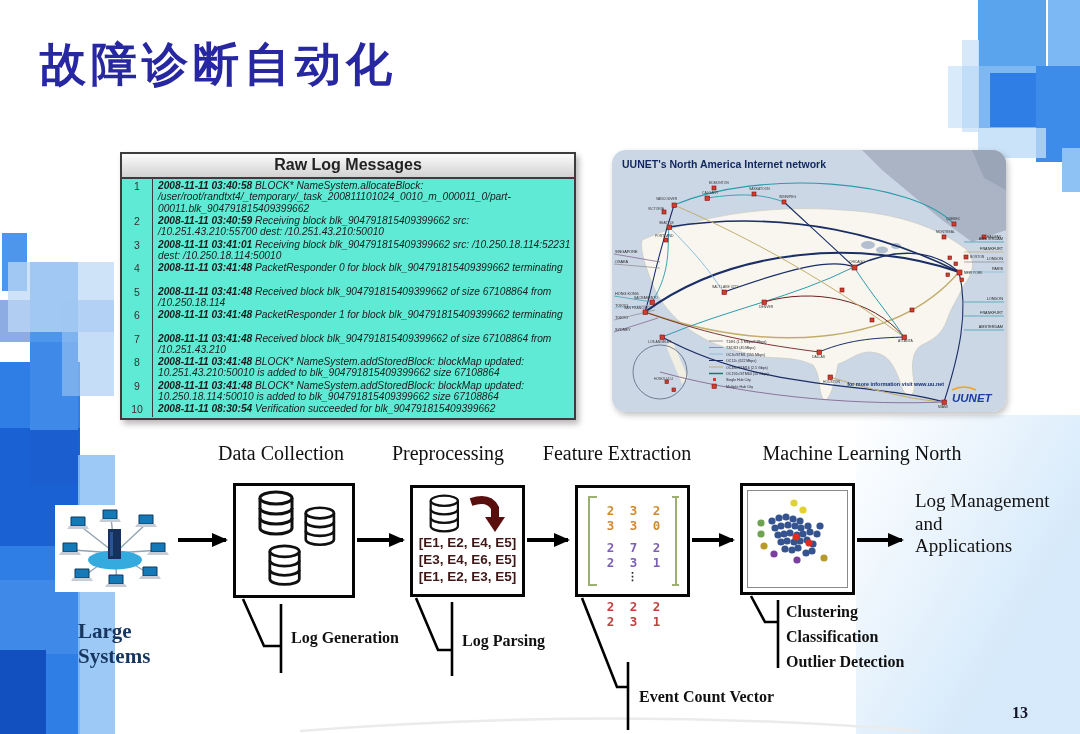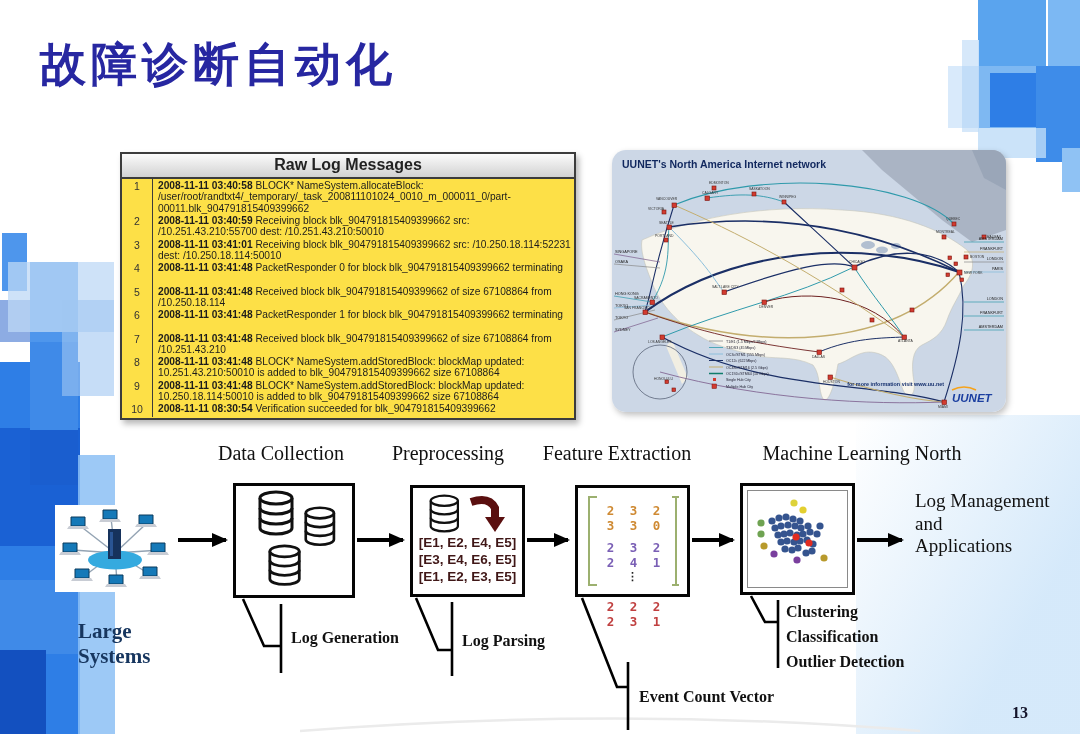--- a/index.html
+++ b/index.html
@@ -5,31 +5,31 @@
   html,body{margin:0;padding:0;background:#888;}
   .slide{position:relative;width:1080px;height:734px;overflow:hidden;background:#ffffff;
          font-family:"Liberation Sans",sans-serif;}
   .abs{position:absolute;}
   
   .sq{position:absolute;}
   .wash-br{position:absolute;left:856px;top:415px;width:224px;height:319px;
       background:linear-gradient(120deg, rgba(227,241,252,0) 0%, rgba(211,232,250,0.95) 72%);}
   
   .log-table{position:absolute;left:120px;top:152px;width:456px;height:268px;
-      background:#fde047;border:2px solid #3c3c3c;box-shadow:3px 4px 6px rgba(0,0,0,.28);
+      background:#5eead4;border:2px solid #3c3c3c;box-shadow:3px 4px 6px rgba(0,0,0,.28);
       box-sizing:border-box;}
   .log-header{height:23px;border-bottom:2px solid #3c3c3c;
       background:linear-gradient(#fbfbfb,#d2d2d2);
       font-size:16px;font-weight:600;color:#222;text-align:center;line-height:22px;}
   .log-body{position:relative;height:241px;}
   .log-row{display:grid;grid-template-columns:31px 1fr;}
   .log-num{text-align:center;font-size:10.5px;color:#333;border-right:1.6px solid #3c3c3c;
       padding-top:1px;}
   .log-msg{font-size:10.2px;line-height:11.4px;color:#1c1c1c;padding:1px 3px 1px 5px;
-      overflow-wrap:anywhere;}
+      overflow-wrap:anywhere;font-style:italic;}
   .log-msg b{font-weight:700;}
   
   .map{position:absolute;left:612px;top:150px;width:394px;height:262px;
       box-shadow:2px 3px 6px rgba(0,0,0,.25);border-radius:14px;overflow:hidden;}
   
   .stage-label{position:absolute;font-family:"Liberation Serif",serif;font-size:20px;
       font-weight:500;color:#111;text-align:center;}
   .pbox{position:absolute;background:#fff;border:3.5px solid #050505;box-sizing:border-box;}
   .ml-inner{position:absolute;left:4px;top:4px;right:4px;bottom:4px;border:1px solid #8a8a8a;}
   .callout-label{position:absolute;font-family:"Liberation Serif",serif;font-size:16px;
@@ -406,21 +406,21 @@
     <div class="pp-lines">
       <div>[E1, E2, E4, E5]</div>
       <div>[E3, E4, E6, E5]</div>
       <div>[E1, E2, E3, E5]</div>
     </div>
   </div>
 
   <div class="pbox" style="left:575px;top:485px;width:115px;height:112px;">
     <div class="matrix">
       <div class="mrow" style="color:#cf8a33;">2 3 2 3 3 0</div>
-      <div class="mrow" style="color:#7a5fb5;">2 3 2 2 4 1</div>
+      <div class="mrow" style="color:#7a5fb5;">2 7 2 2 3 1</div>
       <div class="mdots">⋮</div>
       <div class="mrow" style="color:#c04040;margin-top:18px;">2 2 2 2 3 1</div>
     </div>
   </div>
 
   <div class="pbox" style="left:740px;top:483px;width:115px;height:112px;">
     <div class="ml-inner">
       <svg width="100" height="96" viewBox="0 0 100 96">
         <g fill="#35548f">
           <circle cx="24" cy="30" r="3.6"></circle>

